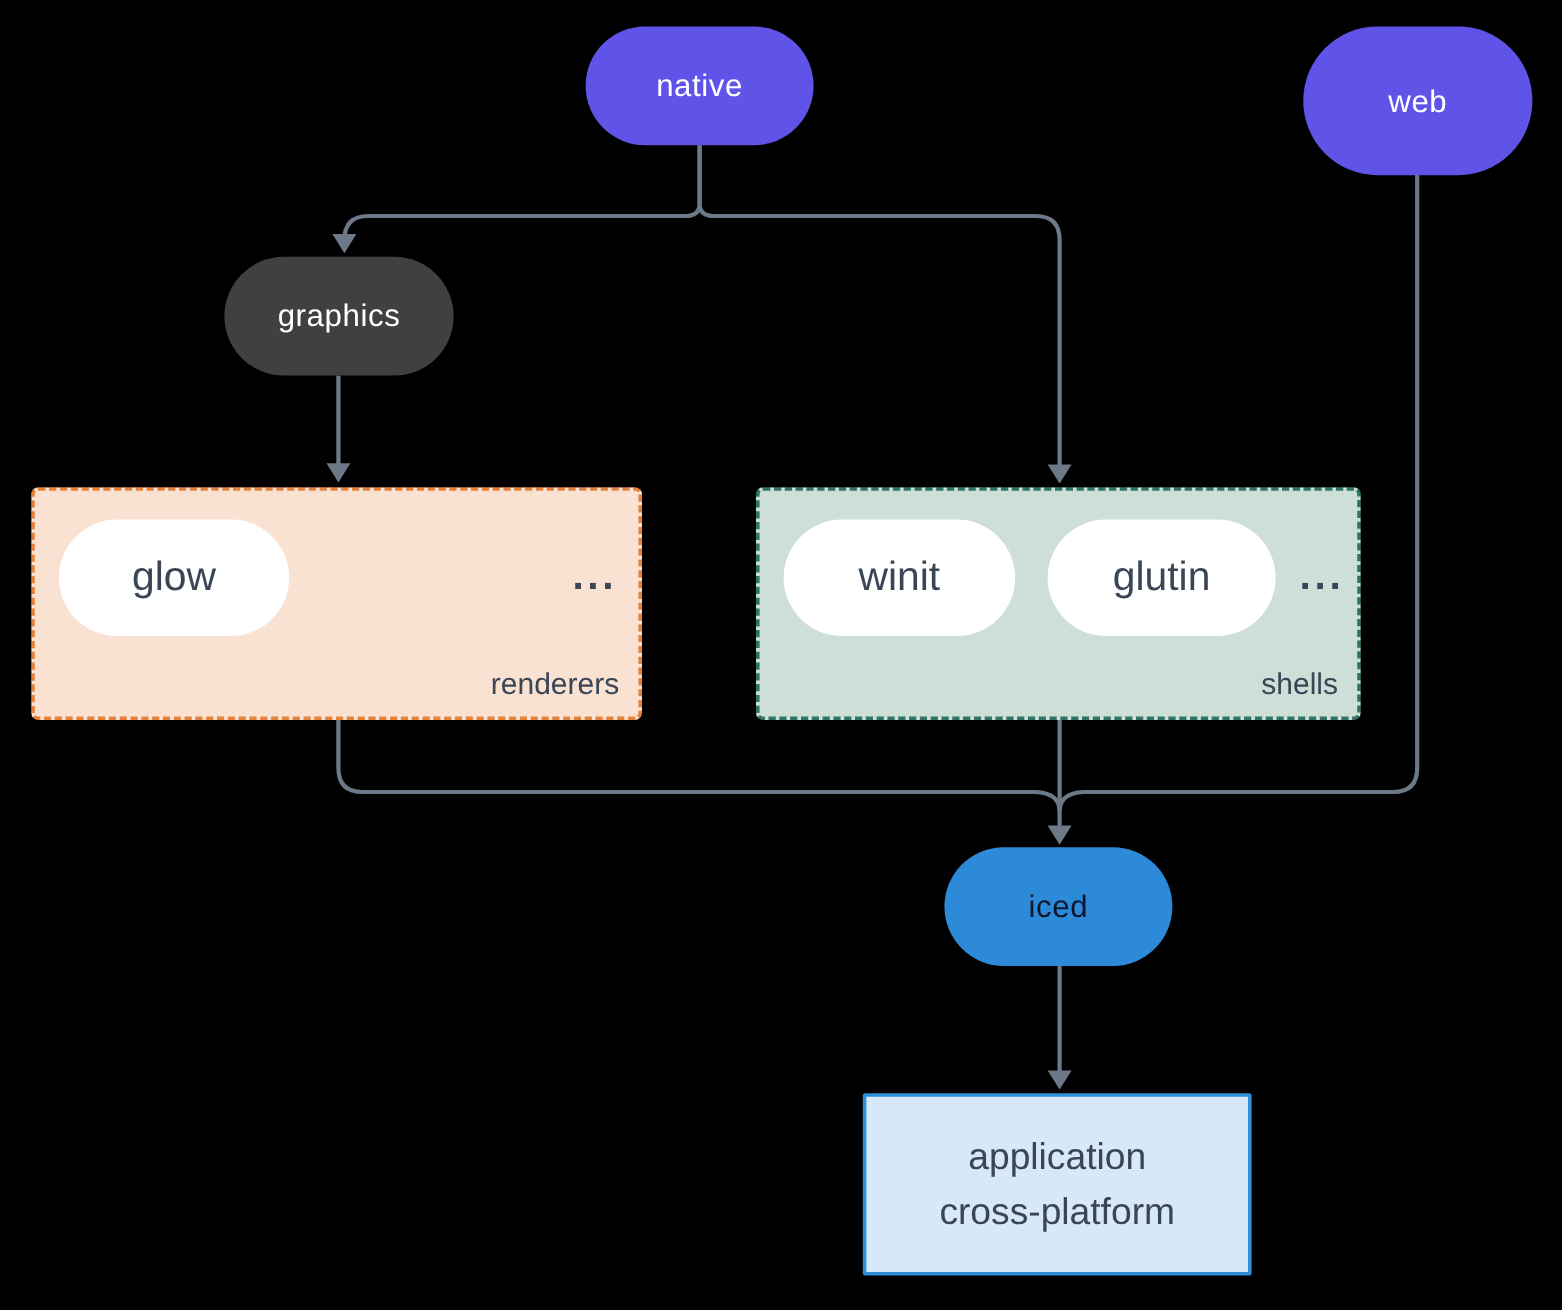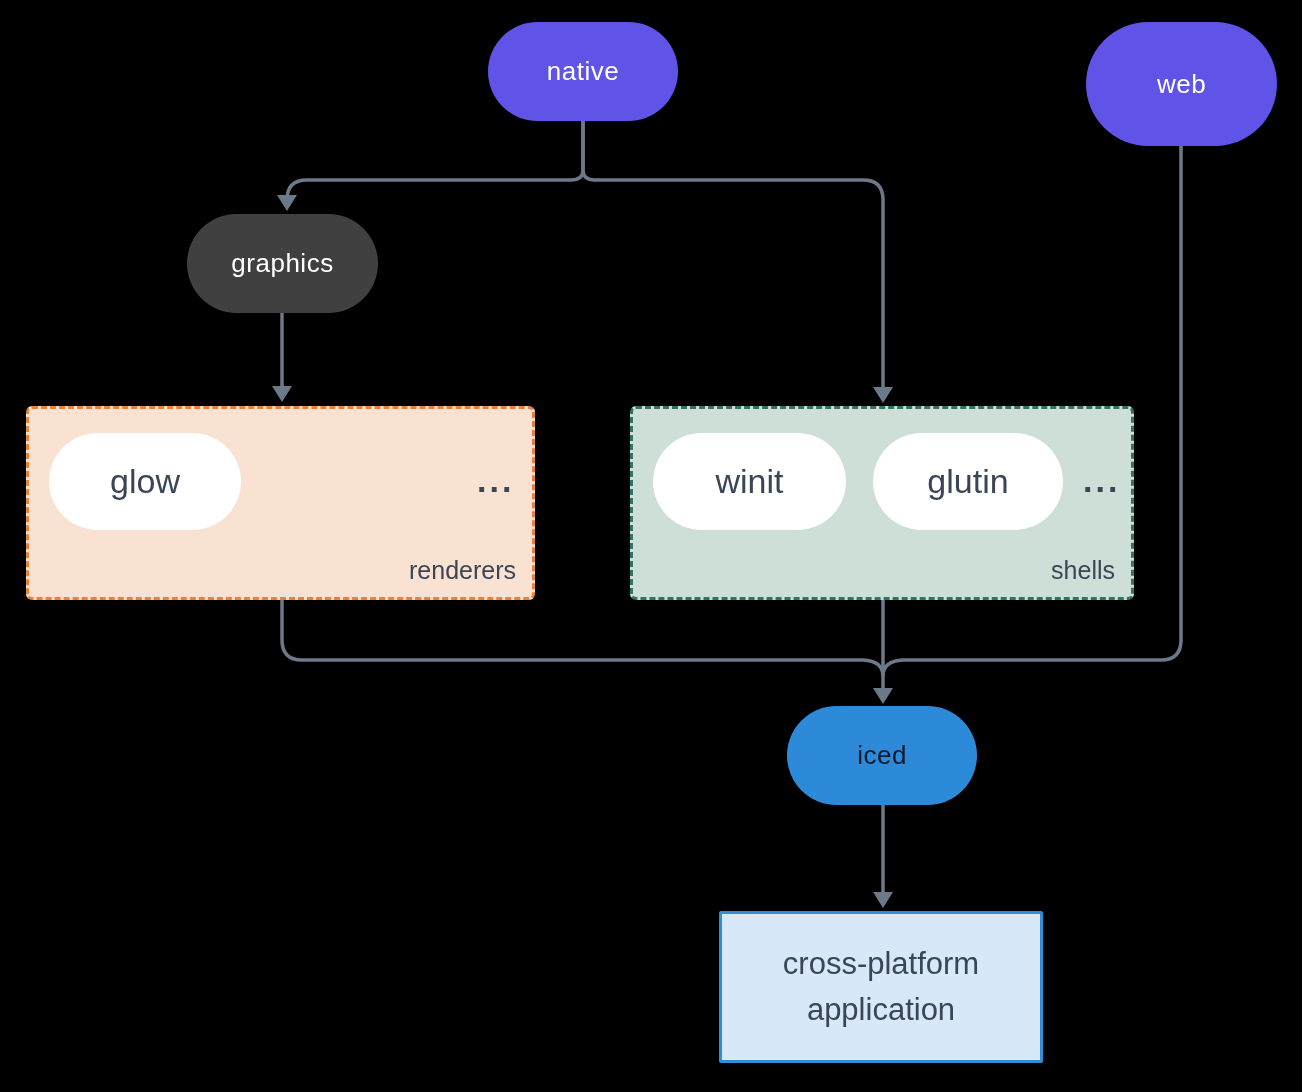--- a/index.html
+++ b/index.html
@@ -152,17 +152,17 @@
     </div>
     <span class="ellipsis" style="left:450px; top:52px;">...</span>
     <span class="group-label">shells</span>
   </div>
 
   <div class="node pill pill-blue" style="left:787px; top:706px; width:190px; height:99px;">
     <span>iced</span>
   </div>
 
   <div class="app-box" style="left:719px; top:911px; width:324px; height:152px;">
+    <span>application</span>
     <span>cross-platform</span>
-    <span>application</span>
   </div>
 
 </div>
 
 </body></html>

